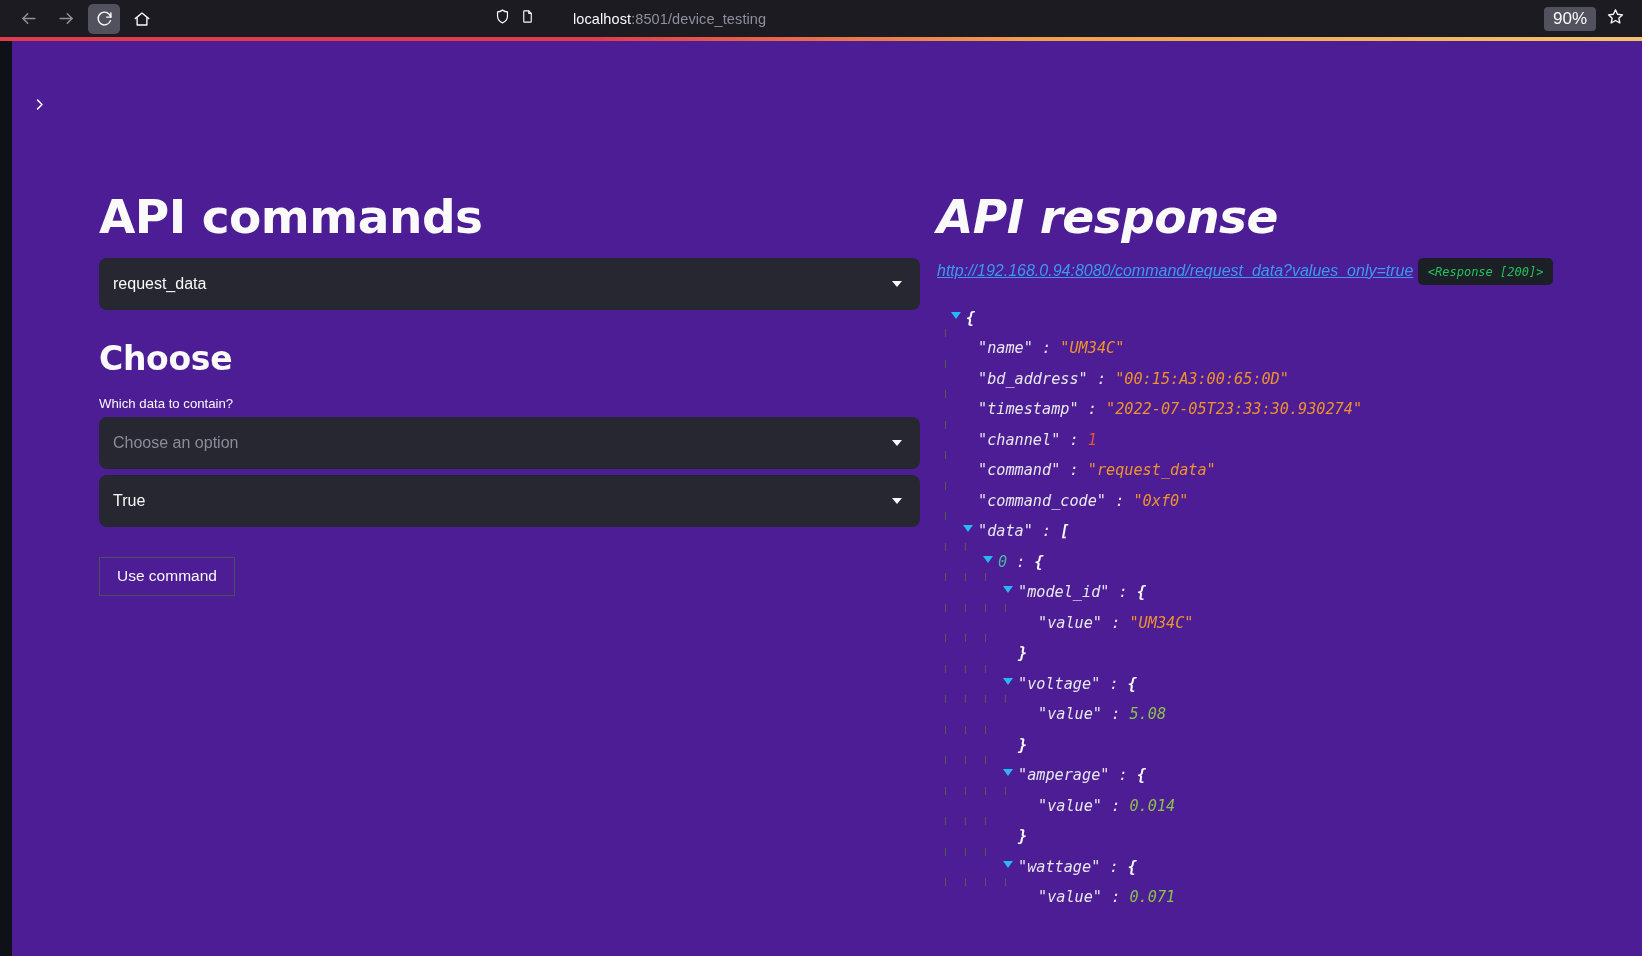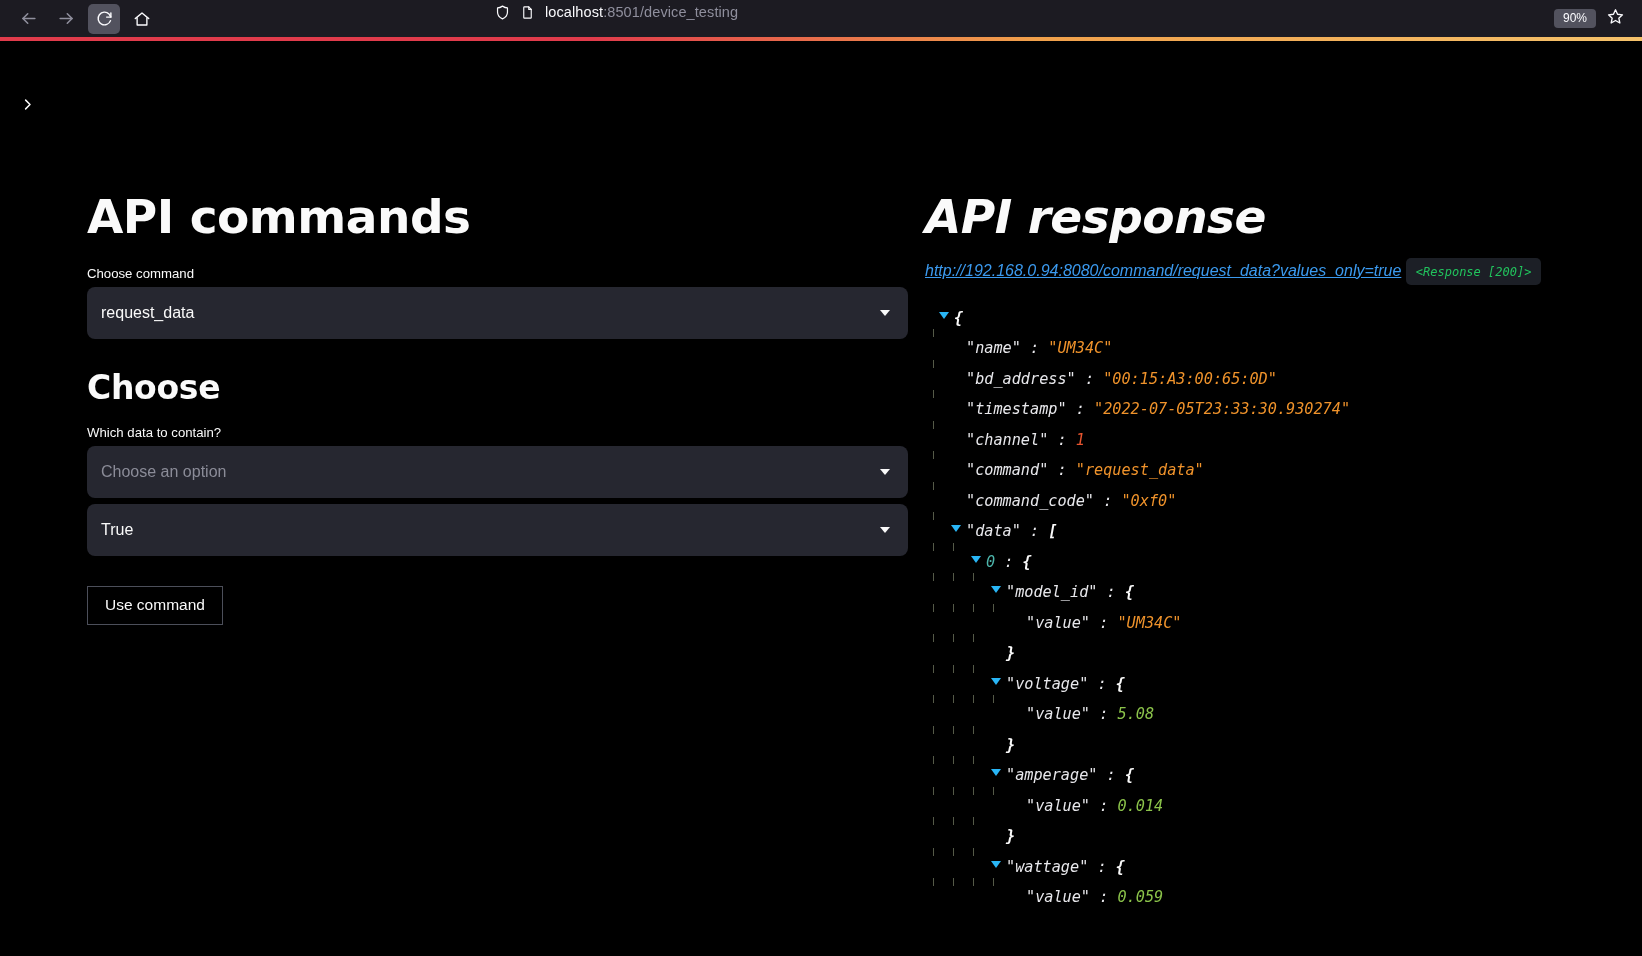--- a/index.html
+++ b/index.html
@@ -30,58 +30,60 @@
     flex: 0 0 auto;
   }
   .nav-btn.active-bg { background: #52525e; }
   .nav-btn.disabled { color: #8f8f9d; }
   .nav-btn svg { display: block; }
 
   .urlbar {
     flex: 1 1 auto;
     height: 30px;
     display: flex;
-    align-items: flex-start;
+    align-items: center;
     margin-left: 10px;
     margin-right: 10px;
     padding: 0 8px;
     border-radius: 4px;
+    gap: 28px;
   }
   .urlbar-icons { display: flex; align-items: center; gap: 9px; margin-right: 10px; margin-left:312px;}
   .url-text {
     font-size: 14.5px;
     color: #fbfbfe;
     letter-spacing: 0.1px;
     white-space: nowrap;
   }
   .url-text .dim { color: #8f8f9d; }
 
   .bar-right { display: flex; align-items: center; gap: 4px; flex: 0 0 auto; }
   .zoom-badge {
     background: #52525e;
     color: #fbfbfe;
-    font-size: 12px;
+    font-size: 17px;
     border-radius: 4px;
     padding: 3px 9px 4px;
     line-height: 1;
   }
   .star-btn { width: 30px; height: 30px; display:flex; align-items:center; justify-content:center; color:#fbfbfe; }
 
   .loadbar {
     height: 4px;
     width: 100%;
     background: linear-gradient(90deg,#e03b4b 0%, #e03b4b 36%, #f0a04b 63%, #f5c26b 100%);
   }
 
   
   .app {
     position: relative;
     height: 915px;
-    background: #000000;
+    background: #4c1d95;
     overflow: hidden;
+    margin-left: 12px;
   }
   .sidebar-toggle {
     position: absolute;
     top: 52px; left: 14px;
     width: 26px; height: 26px;
     display: flex; align-items: center; justify-content: center;
     color: #fafafa;
   }
 
   .columns {
@@ -291,21 +293,20 @@
           <polyline points="9 5 16 12 9 19"></polyline>
         </svg>
     </span>
   </div>
 
   <div class="columns">
 
     <div class="col-left">
       <h1 class="app-h1">API commands</h1>
 
-      <div class="widget-label">Choose command</div>
       <div class="selectbox">
         <span class="value">request_data</span>
         <span class="caret"></span>
       </div>
 
       <h2 class="app-h2">Choose</h2>
 
       <div class="widget-label">Which data to contain?</div>
       <div class="selectbox">
         <span class="value placeholder">Choose an option</span>
@@ -460,19 +461,19 @@
           <span class="tri"></span>
           <span class="k-key">"wattage"</span>
           <span class="k-colon"> : </span>
           <span class="k-punct">{</span>
         </div>
 
         <div class="jrow">
           <span class="indent" style="width:101px"><span class="guide" style="left:8px"></span><span class="guide" style="left:28px"></span><span class="guide" style="left:48px"></span><span class="guide" style="left:68px"></span></span>
           <span class="k-key">"value"</span>
           <span class="k-colon"> : </span>
-          <span class="k-float">0.059</span>
+          <span class="k-float">0.071</span>
         </div>
 
       </div>
     </div>
   </div>
 </div>
 
 </body></html>

